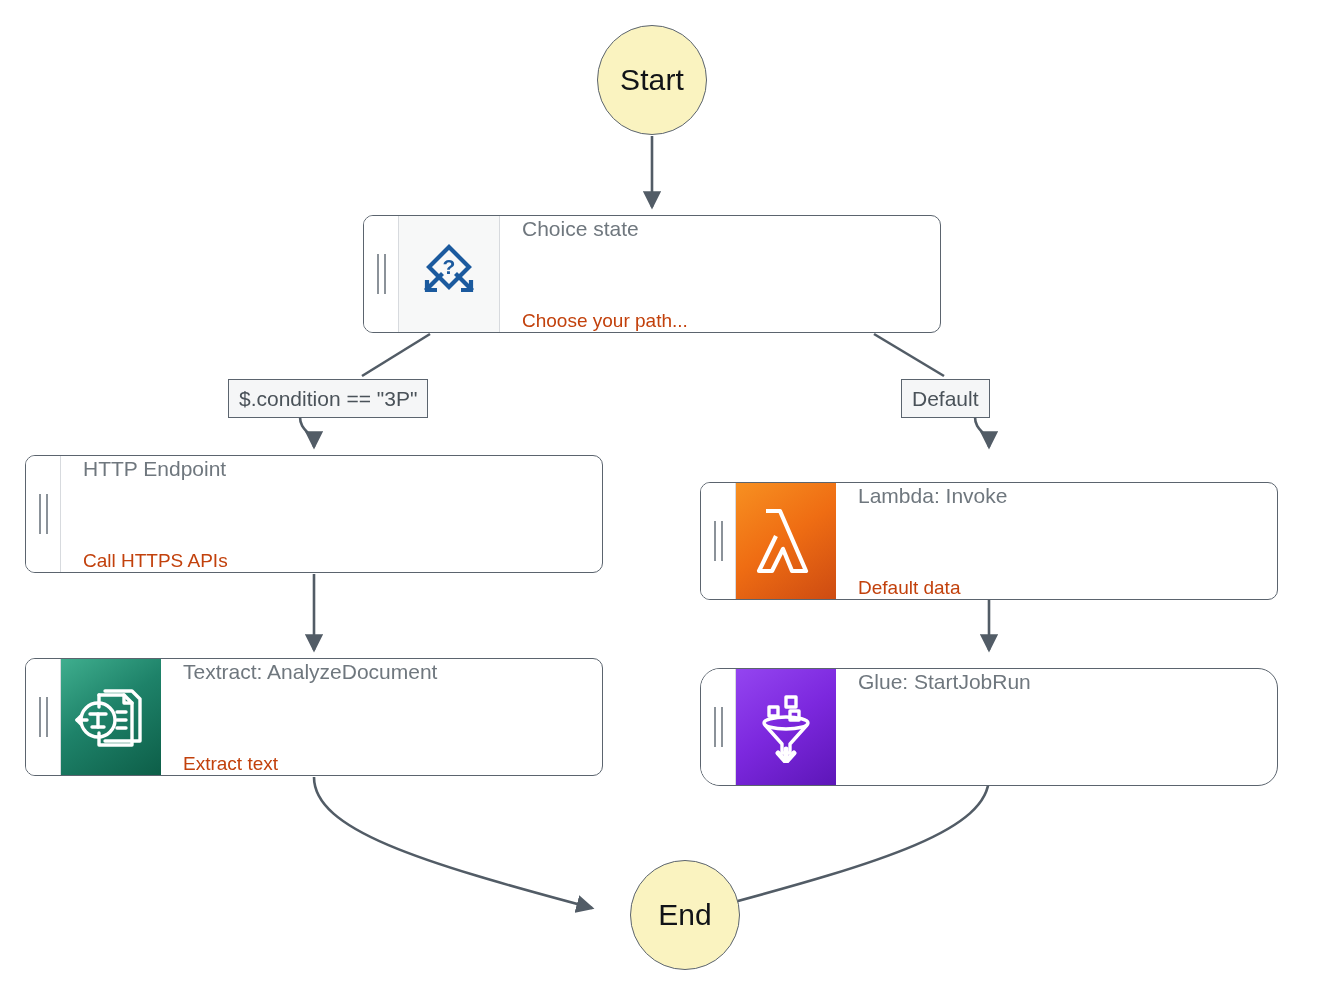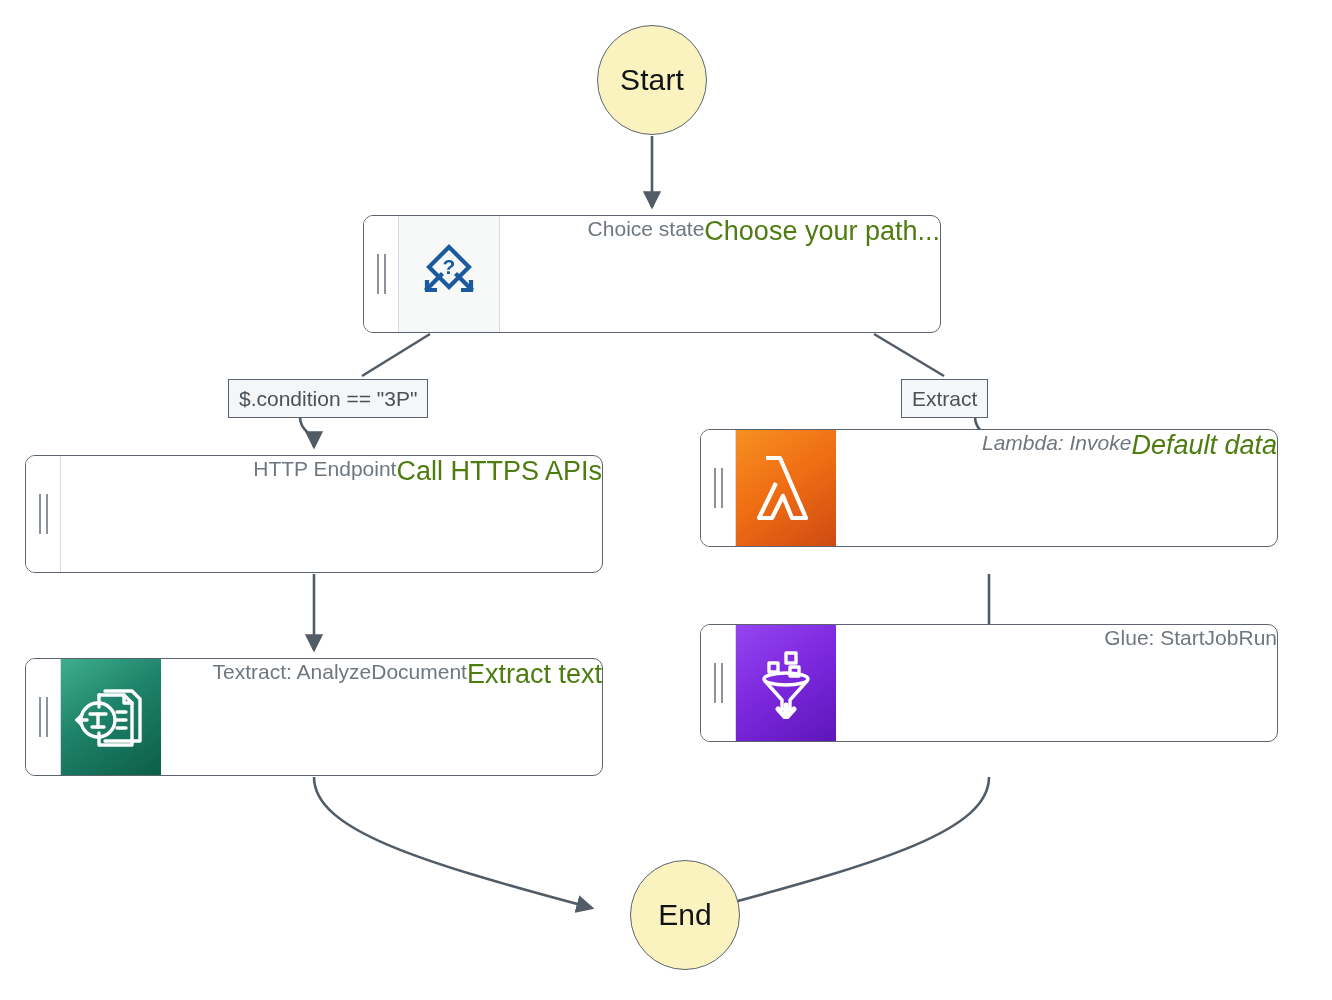--- a/index.html
+++ b/index.html
@@ -84,43 +84,43 @@
     border-right: 1.2px solid #d7dade;
   }
   .icon-panel.plain   { background: #f7f8f8; }
   .icon-panel.lambda  { background: linear-gradient(145deg, #f79021 0%, #ef6d13 48%, #cd4b12 100%); border-right: none; }
   .icon-panel.textract{ background: linear-gradient(145deg, #3fae8e 0%, #1e8269 45%, #0d5e48 100%); border-right: none; }
   .icon-panel.glue    { background: linear-gradient(145deg, #9445f0 0%, #7c28de 48%, #5d16b8 100%); border-right: none; }
 
   .card-text {
     flex: 1 1 auto;
     display: flex;
-    flex-direction: row;
-    justify-content: flex-end;
+    flex-direction: column;
+    justify-content: space-between;
     padding-left: 22px;
   }
   .card-subtitle {
     font-size: 21px;
     color: #6f777e;
     line-height: 1.2;
     margin-bottom: 3px;
     white-space: nowrap;
   }
   .card-title {
-    font-size: 27px;
-    color: #4d7c0f;
+    font-size: 19px;
+    color: #c2410c;
     line-height: 1.15;
     white-space: nowrap;
   }
 
   #choice-node   { left: 363px; top: 215px;  width: 578px; height: 118px; }
   #http-node     { left: 25px;  top: 455px;  width: 578px; height: 118px; }
-  #lambda-node   { left: 700px; top: 429px;  width: 578px; height: 118px; font-style: italic; }
+  #lambda-node   { left: 700px; top: 482px;  width: 578px; height: 118px; }
   #textract-node { left: 25px;  top: 658px;  width: 578px; height: 118px; }
-  #glue-node     { left: 700px; top: 624px;  width: 578px; height: 118px; }
+  #glue-node     { left: 700px; top: 668px;  width: 578px; height: 118px; border-radius: 20px; }
 
   
   .edge-label {
     position: absolute;
     box-sizing: border-box;
     background: #f5f6f7;
     border: 1.5px solid #5b646e;
     color: #4a5259;
     font-size: 21px;
     line-height: 1;
@@ -182,21 +182,21 @@
         <text x="32" y="32" fill="#1b5a9e" stroke="none" font-family="'Liberation Sans', sans-serif" font-size="21" font-weight="bold" text-anchor="middle">?</text>
       </svg>
     </div>
     <div class="card-text">
       <div class="card-subtitle">Choice state</div>
       <div class="card-title">Choose your path...</div>
     </div>
   </div>
 
   <div class="edge-label" id="label-condition">$.condition == "3P"</div>
-  <div class="edge-label" id="label-default">Extract</div>
+  <div class="edge-label" id="label-default">Default</div>
 
   <div class="state-card" id="http-node">
     <div class="drag-handle">
       <i></i>
         <i></i>
     </div>
     <div class="card-text">
       <div class="card-subtitle">HTTP Endpoint</div>
       <div class="card-title">Call HTTPS APIs</div>
     </div>

